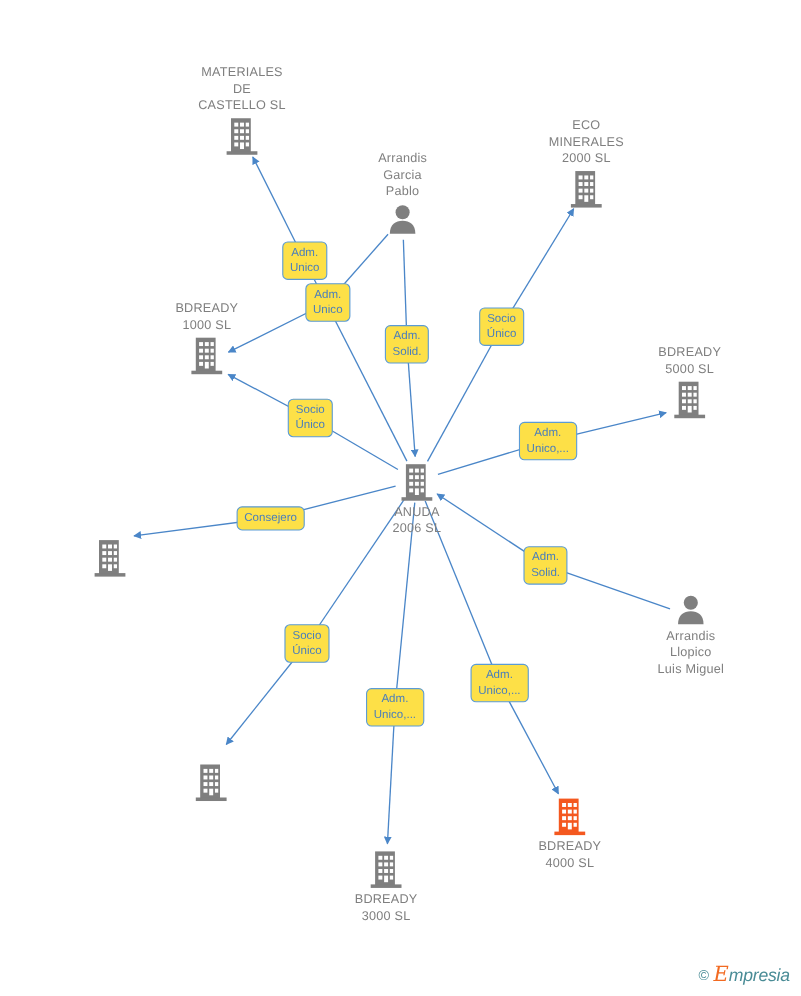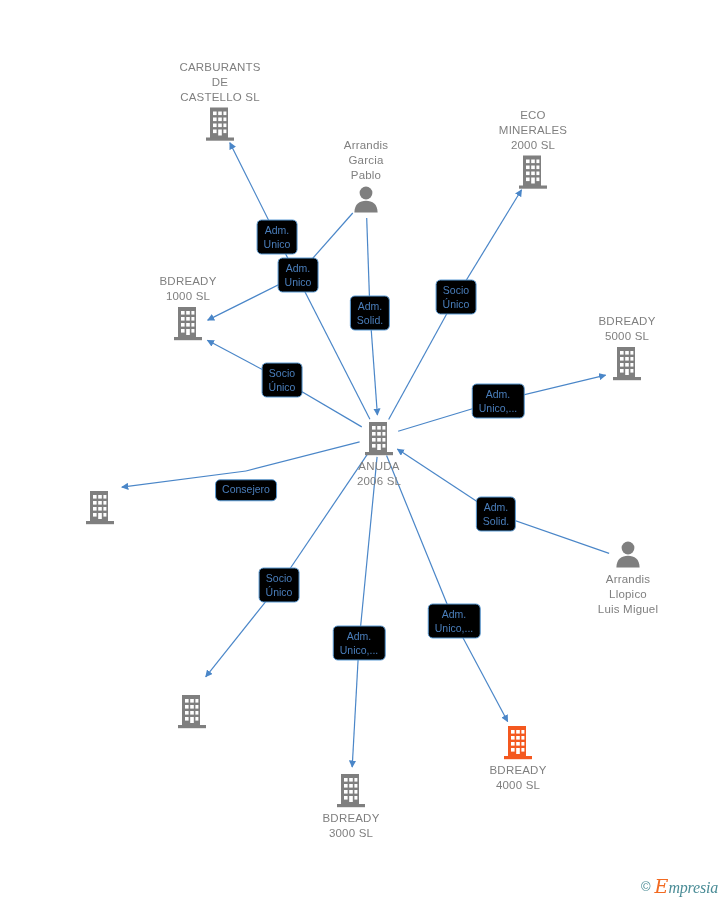--- a/index.html
+++ b/index.html
@@ -45,21 +45,21 @@
     white-space: pre-line;
     text-align: center;
   }
   .node.label-above .node-label { margin-bottom: 2px; }
   .node.label-below .node-label { margin-top: 2px; }
   .node.highlight .node-label { color: #7f7f7f; }
 
   .edge-label {
     position: absolute;
     transform: translate(-50%, -50%);
-    background: #000000;
+    background: #fde047;
     border: 1.3px solid #5b9bd5;
     border-radius: 5px;
     color: #4a7ebb;
     font-size: 10.5px;
     line-height: 13.5px;
     padding: 3px 6px;
     text-align: center;
     white-space: pre-line;
     box-sizing: border-box;
   }
@@ -71,21 +71,21 @@
     display: flex;
     align-items: center;
     gap: 4px;
   }
   .wm-c {
     color: #4a8c96;
     font-size: 13px;
   }
   .wm-text {
     color: #4a8c96;
-    font-family: Liberation Serif, serif;
+    font-family: Liberation Sans, sans-serif;
     font-style: italic;
     font-size: 16px;
     letter-spacing: -0.2px;
     margin-top: 48px;
   }
   .wm-e {
     color: #f26a21;
     font-family: "DejaVu Serif", serif;
     font-style: italic;
     font-size: 19px;
@@ -123,21 +123,21 @@
         <line x1="279" y1="585" x2="205.72404491177292" y2="676.8055069496179" stroke="#4a86c8" stroke-width="1.2" marker-end="url(#arrow)"></line>
         <line x1="377.0673396521453" y1="456.9064015829037" x2="359" y2="643" stroke="#4a86c8" stroke-width="1.2"></line>
         <line x1="359" y1="643" x2="352.2036738274471" y2="767.03295264909" stroke="#4a86c8" stroke-width="1.2" marker-end="url(#arrow)"></line>
         <line x1="386.5491349145116" y1="455.5205443236019" x2="454" y2="621" stroke="#4a86c8" stroke-width="1.2"></line>
         <line x1="454" y1="621" x2="507.6470588235294" y2="721.5882352941177" stroke="#4a86c8" stroke-width="1.2" marker-end="url(#arrow)"></line>
       </g>
   </svg>
 
   <div id="node-layer">
       <div class="node label-above" style="left: 220px; top: 101px;">
-        <span class="node-label">CARBURANTS
+        <span class="node-label">MATERIALES
 DE
 CASTELLO  SL</span>
         <span class="node-icon"><svg width="30" height="36" viewBox="0 0 30 36" xmlns="http://www.w3.org/2000/svg">
             <rect x="5" y="1" width="18" height="31" fill="#7f7f7f"></rect>
             <rect x="1" y="31" width="28" height="3.2" fill="#7f7f7f"></rect>
             <rect x="8" y="5" width="3.6" height="3.6" fill="#fff"></rect>
             <rect x="13.2" y="5" width="3.6" height="3.6" fill="#fff"></rect>
             <rect x="18.4" y="5" width="3.0" height="3.6" fill="#fff"></rect>
             <rect x="8" y="11" width="3.6" height="3.6" fill="#fff"></rect>
             <rect x="13.2" y="11" width="3.6" height="3.6" fill="#fff"></rect>
@@ -332,21 +332,21 @@
       <div class="edge-label" style="left: 298px; top: 275px;">Adm.
 Unico</div>
       <div class="edge-label" style="left: 370px; top: 313px;">Adm.
 Solid.</div>
       <div class="edge-label" style="left: 456px; top: 297px;">Socio
 Único</div>
       <div class="edge-label" style="left: 282px; top: 380px;">Socio
 Único</div>
       <div class="edge-label" style="left: 498px; top: 401px;">Adm.
 Unico,...</div>
-      <div class="edge-label" style="left: 246px; top: 490px;">Consejero</div>
+      <div class="edge-label" style="left: 246px; top: 471px;">Consejero</div>
       <div class="edge-label" style="left: 496px; top: 514px;">Adm.
 Solid.</div>
       <div class="edge-label" style="left: 279px; top: 585px;">Socio
 Único</div>
       <div class="edge-label" style="left: 359px; top: 643px;">Adm.
 Unico,...</div>
       <div class="edge-label" style="left: 454px; top: 621px;">Adm.
 Unico,...</div>
     </div>
 

